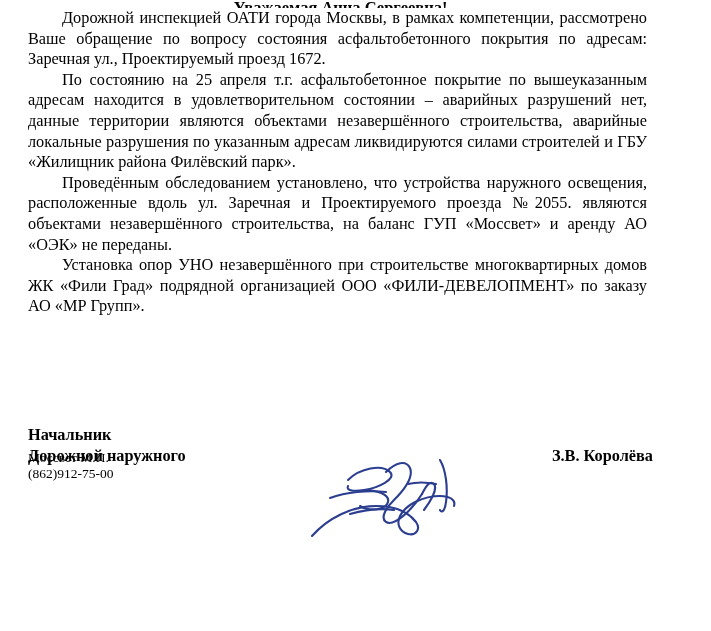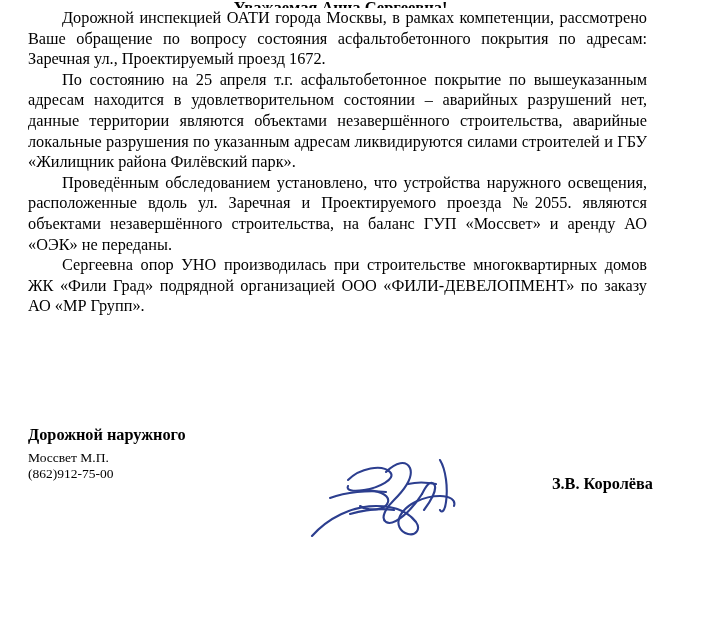--- a/index.html
+++ b/index.html
@@ -50,21 +50,20 @@
     width: 625px;
     font-size: 16.3px;
     font-weight: bold;
     line-height: 21px;
   }
   .sig-right {
     position: absolute;
     right: 0px;
     top: 21px;
     font-weight: bold;
-    margin-top: 28px;
   }
   .signature {
     position: absolute;
     left: 290px;
     top: 440px;
     width: 200px;
     height: 120px;
     pointer-events: none;
   }
   .footer {
@@ -81,23 +80,24 @@
 </head>
 <body>
 
 <div class="page">
 
   <div class="salutation">Уважаемая Анна Сергеевна!</div>
 
   <p class="body-par">Дорожной инспекцией ОАТИ города Москвы, в рамках компетенции, рассмотрено Ваше обращение по вопросу состояния асфальтобетонного покрытия по адресам: Заречная ул., Проектируемый проезд 1672.</p>
   <p class="body-par">По состоянию на 25 апреля т.г. асфальтобетонное покрытие по вышеуказанным адресам находится в удовлетворительном состоянии – аварийных разрушений нет, данные территории являются объектами незавершённого строительства, аварийные локальные разрушения по указанным адресам ликвидируются  силами строителей и ГБУ «Жилищник района Филёвский парк».</p>
   <p class="body-par">Проведённым обследованием установлено, что устройства наружного освещения, расположенные вдоль ул. Заречная и Проектируемого проезда №2055. являются объектами незавершённого строительства, на баланс ГУП «Моссвет» и аренду АО «ОЭК» не переданы.</p>
-  <p class="body-par">Сергеевна опор УНО производилась при строительстве многоквартирных домов ЖК «Фили Град» подрядной организацией ООО «ФИЛИ-ДЕВЕЛОПМЕНТ» по заказу АО «МР Групп».</p>
+  <p class="body-par">Установка опор УНО незавершённого при строительстве многоквартирных домов ЖК «Фили Град» подрядной организацией ООО «ФИЛИ-ДЕВЕЛОПМЕНТ» по заказу АО «МР Групп».</p>
 
   <div class="sig-block">
+    <div>Начальник</div>
     <div>Дорожной наружного</div>
     <div class="sig-right">З.В. Королёва</div>
   </div>
 
   <svg class="signature" viewBox="0 0 200 120" xmlns="http://www.w3.org/2000/svg">
     <g fill="none" stroke="#2c3e8f" stroke-width="2.1" stroke-linecap="round" stroke-linejoin="round">
       <path d="M58 40 C70 28, 92 24, 100 32 C107 39, 88 48, 74 50 C62 52, 56 50, 58 46"></path>
       <path d="M74 50 C86 50, 100 54, 98 62 C96 70, 80 72, 70 66"></path>
       <path d="M40 58 C56 52, 78 50, 96 52"></path>
       <path d="M96 32 C106 22, 116 20, 120 28 C124 38, 112 52, 104 60 C96 68, 90 78, 96 82 C104 87, 122 70, 132 54"></path>

